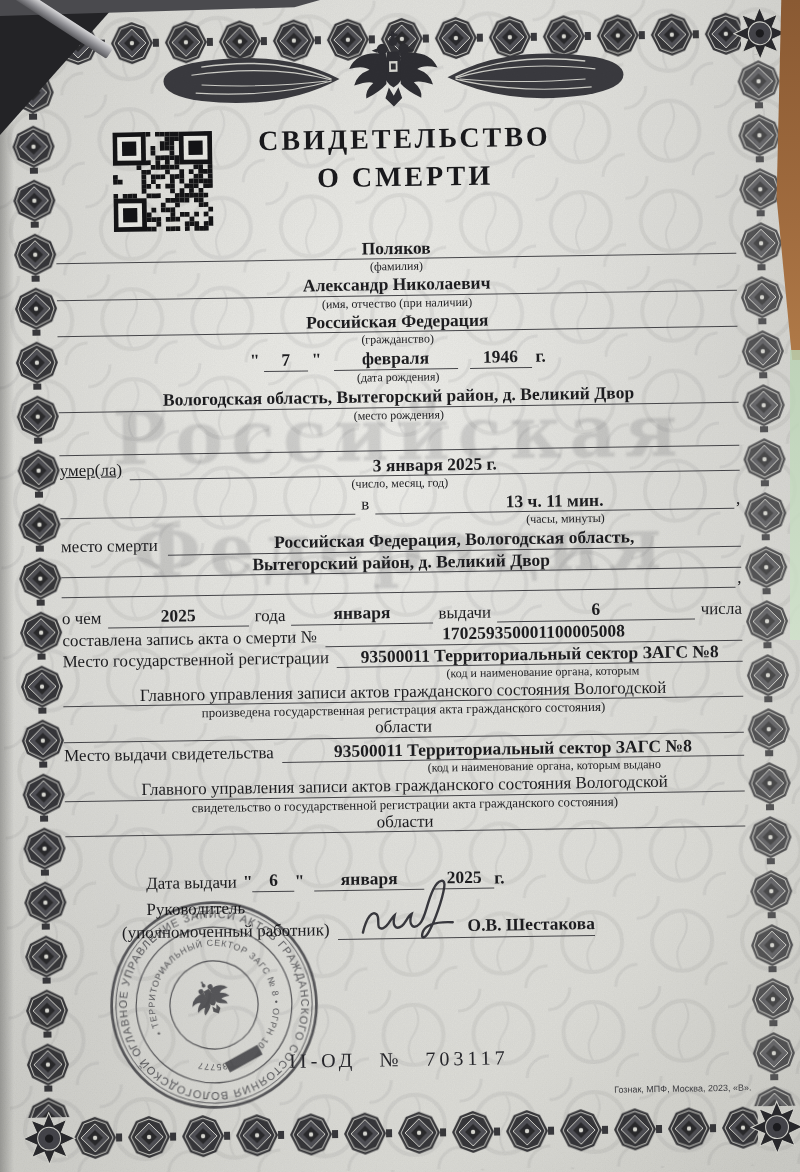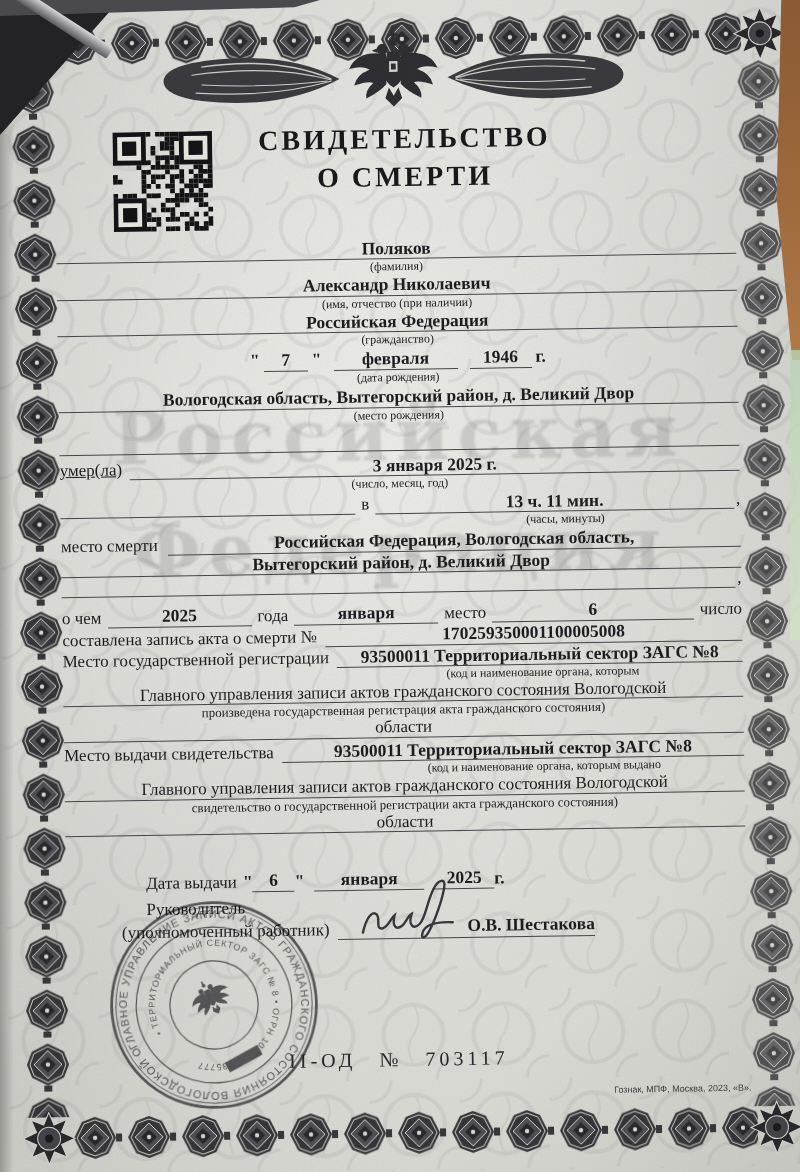--- a/index.html
+++ b/index.html
@@ -377,23 +377,23 @@
           <div class="fline" style="height:19px;"></div>
           <span class="comma">,</span>
         </div>
       </div>
 
       <div class="flexrow" style="margin-top:9px;">
         <span class="lab">о чем</span>
         <span class="useg val" style="flex:1;margin:0 6px;">2025</span>
         <span class="lab">года</span>
         <span class="useg val" style="flex:1;margin:0 6px;">января</span>
-        <span class="lab">место</span>
+        <span class="lab">выдачи</span>
         <span class="useg val" style="flex:1.4;margin:0 6px;">6</span>
-        <span class="lab">число</span>
+        <span class="lab">числа</span>
       </div>
 
       <div class="flexrow">
         <span class="lab">составлена запись акта о смерти №</span>
         <div class="fline" style="margin-left:8px;"><span class="val">170259350001100005008</span></div>
       </div>
 
       <div>
         <div class="flexrow">
           <span class="lab">Место государственной регистрации</span>

